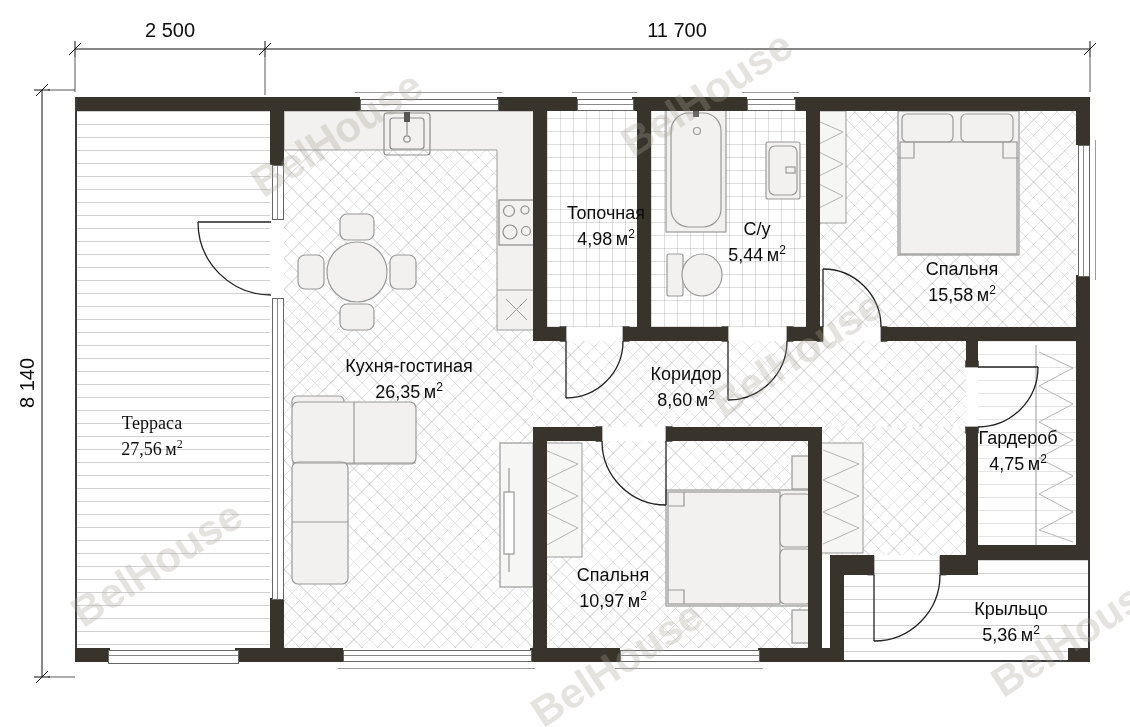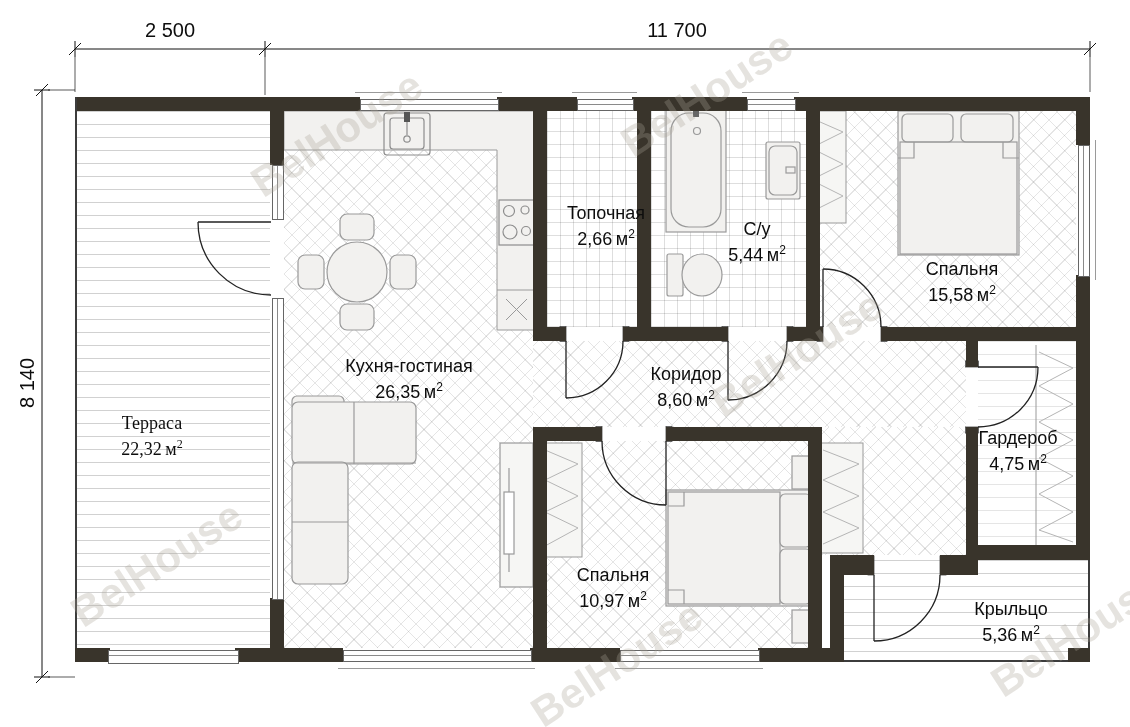--- a/index.html
+++ b/index.html
@@ -265,29 +265,29 @@
 
   <div class="sillh" style="left:355px;top:92px;width:147px;"></div>
   <div class="sillh" style="left:572px;top:92px;width:65px;"></div>
   <div class="sillh" style="left:742px;top:92px;width:57px;"></div>
   <div class="sillh" style="left:338px;top:668px;width:197px;"></div>
   <div class="sillh" style="left:615px;top:668px;width:148px;"></div>
   <div class="sillv" style="left:1095px;top:140px;height:140px;"></div>
 
   <div class="rlabel" style="left:152px;top:436px;font-family:Liberation Serif, serif;">
     <div>Терраса</div>
-    <div><span>22,32</span> <span>м</span><sup>2</sup></div>
+    <div><span>27,56</span> <span>м</span><sup>2</sup></div>
   </div>
   <div class="rlabel" style="left:409px;top:379px;">
     <div>Кухня-гостиная</div>
     <div><span>26,35</span> <span>м</span><sup>2</sup></div>
   </div>
   <div class="rlabel" style="left:606px;top:226px;">
     <div>Топочная</div>
-    <div><span>2,66</span> <span>м</span><sup>2</sup></div>
+    <div><span>4,98</span> <span>м</span><sup>2</sup></div>
   </div>
   <div class="rlabel" style="left:757px;top:242px;">
     <div>С/у</div>
     <div><span>5,44</span> <span>м</span><sup>2</sup></div>
   </div>
   <div class="rlabel" style="left:962px;top:282px;">
     <div>Спальня</div>
     <div><span>15,58</span> <span>м</span><sup>2</sup></div>
   </div>
   <div class="rlabel" style="left:686px;top:387px;">

